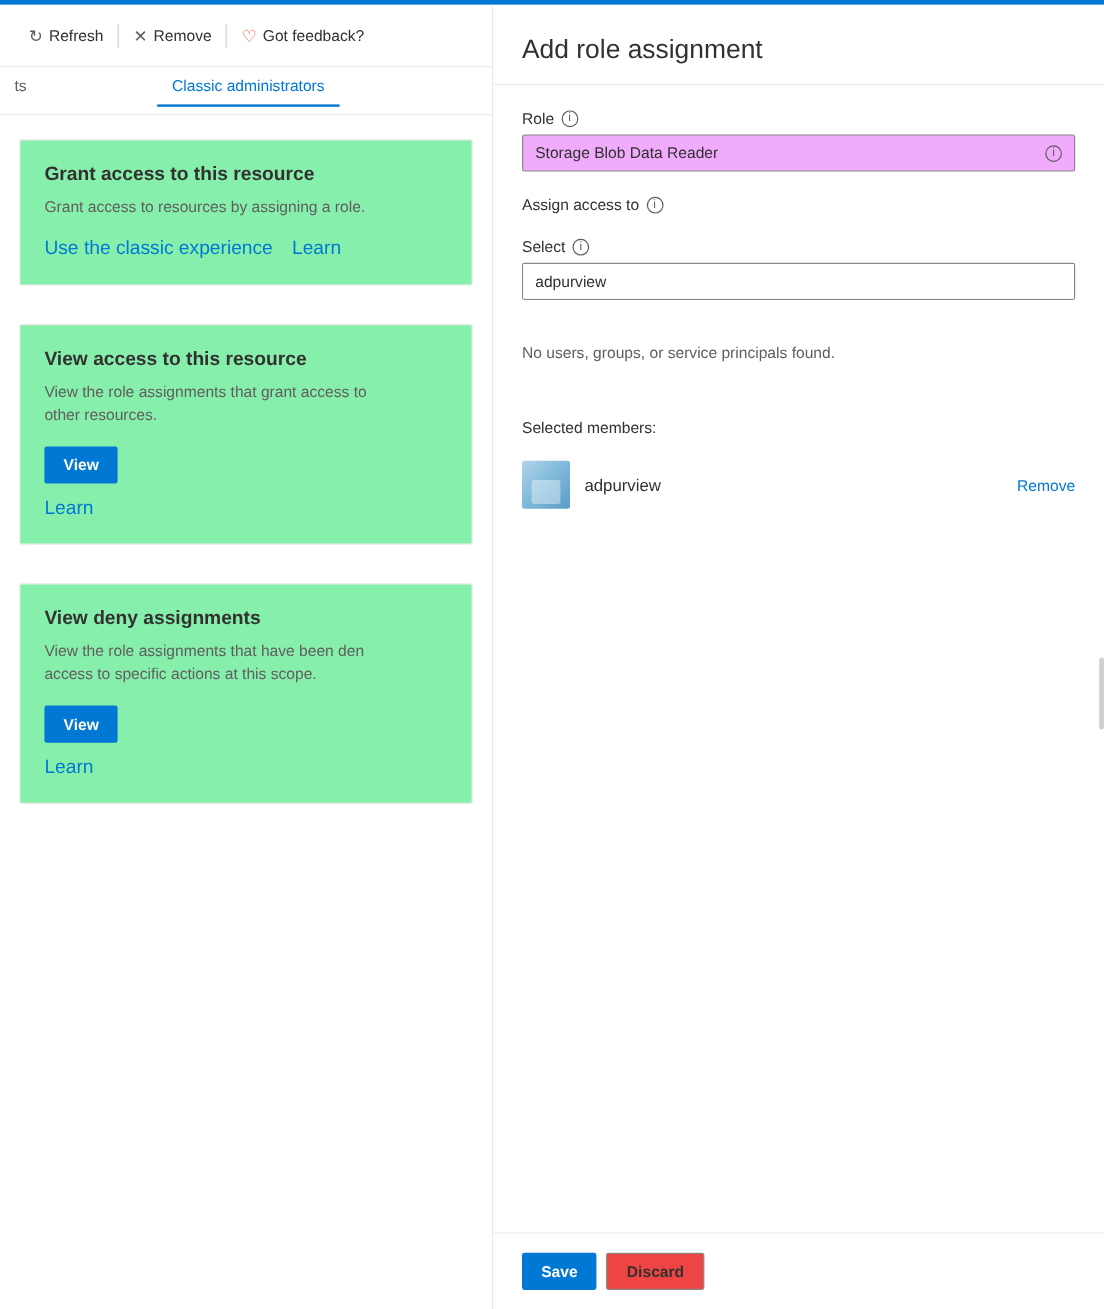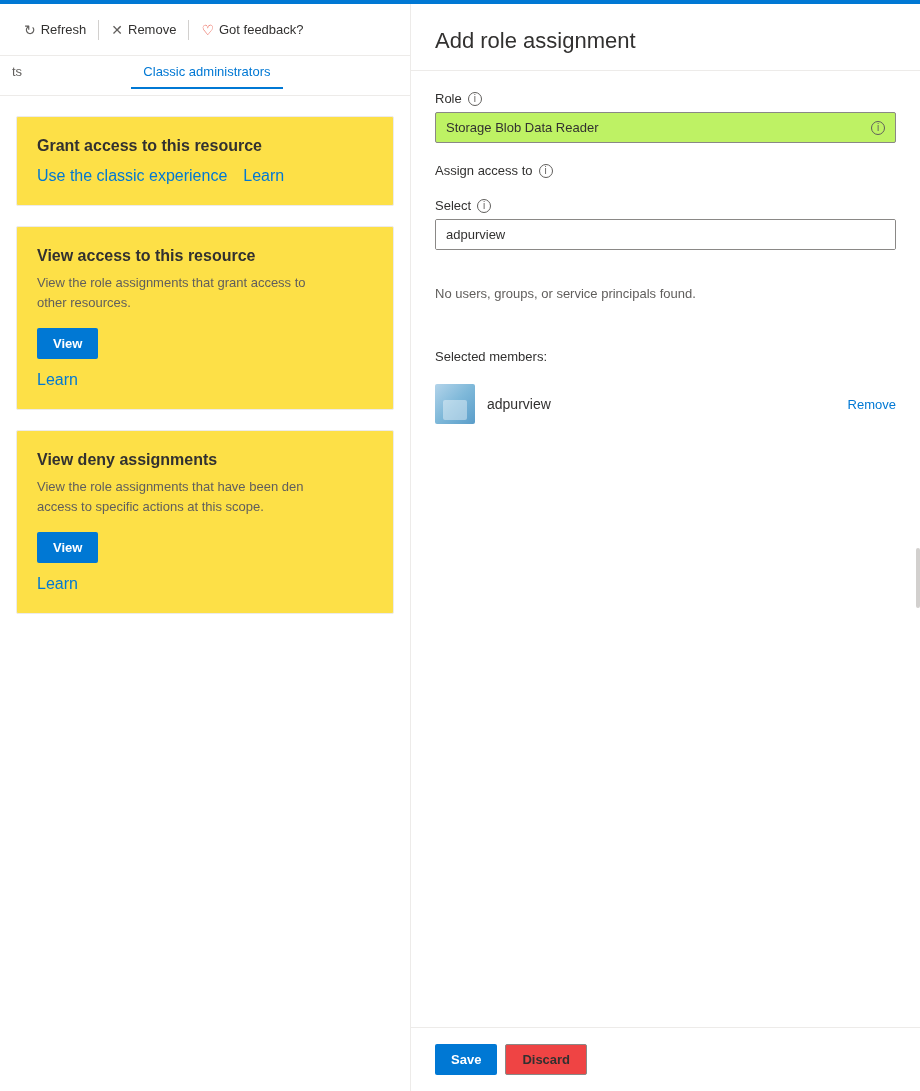--- a/index.html
+++ b/index.html
@@ -102,22 +102,22 @@
     .main-content {
       padding: 20px 16px;
       overflow-y: auto;
       height: calc(1091px - 4px - 52px - 40px);
     }
 
     .card {
       border: 1px solid #edebe9;
       border-radius: 2px;
       padding: 20px 20px 20px 20px;
-      margin-bottom: 20px;
-      background: #fde047;
+      margin-bottom: 32px;
+      background: #86efac;
     }
 
     .card-title {
       font-size: 16px;
       font-weight: 600;
       color: #323130;
       margin-bottom: 8px;
     }
 
     .card-desc {
@@ -208,21 +208,21 @@
       cursor: help;
       flex-shrink: 0;
     }
 
     .field-value {
       border: 1px solid #8a8886;
       border-radius: 2px;
       padding: 7px 10px;
       font-size: 13px;
       color: #323130;
-      background: #bef264;
+      background: #f0abfc;
       display: flex;
       align-items: center;
       justify-content: space-between;
     }
 
     .field-value-text {
       font-size: 13px;
       color: #323130;
     }
 
@@ -357,20 +357,21 @@
   <div class="nav-tabs">
     <span class="nav-tab">ts</span>
     <span class="nav-tab-separator">&nbsp;&nbsp;</span>
     <span class="nav-tab active">Classic administrators</span>
   </div>
 
   <div class="main-content">
 
     <div class="card">
       <div class="card-title">Grant access to this resource</div>
+      <div class="card-desc">Grant access to resources by assigning a role.</div>
       <div class="card-links">
         <a class="link">Use the classic experience</a>
         <a class="link">Learn</a>
       </div>
     </div>
 
     <div class="card">
       <div class="card-title">View access to this resource</div>
       <div class="card-desc">View the role assignments that grant access to<br>other resources.</div>
       <button class="btn-primary">View</button>

